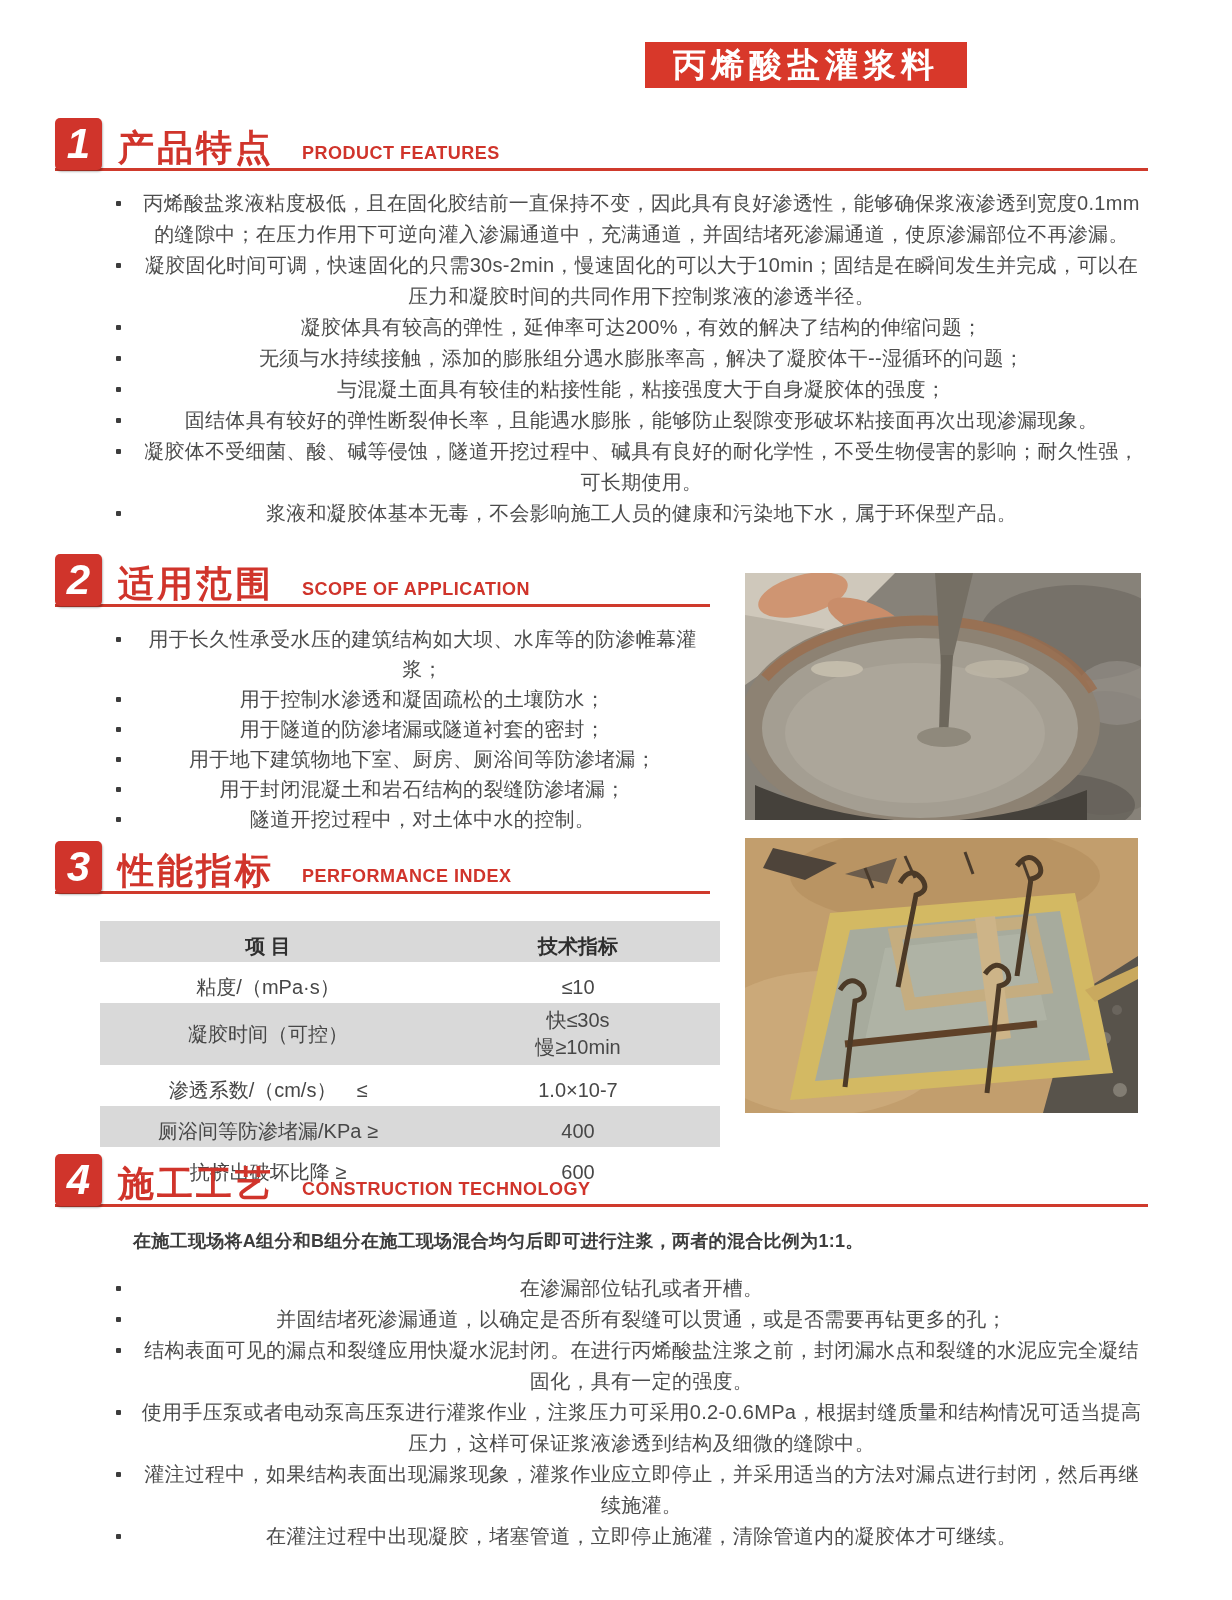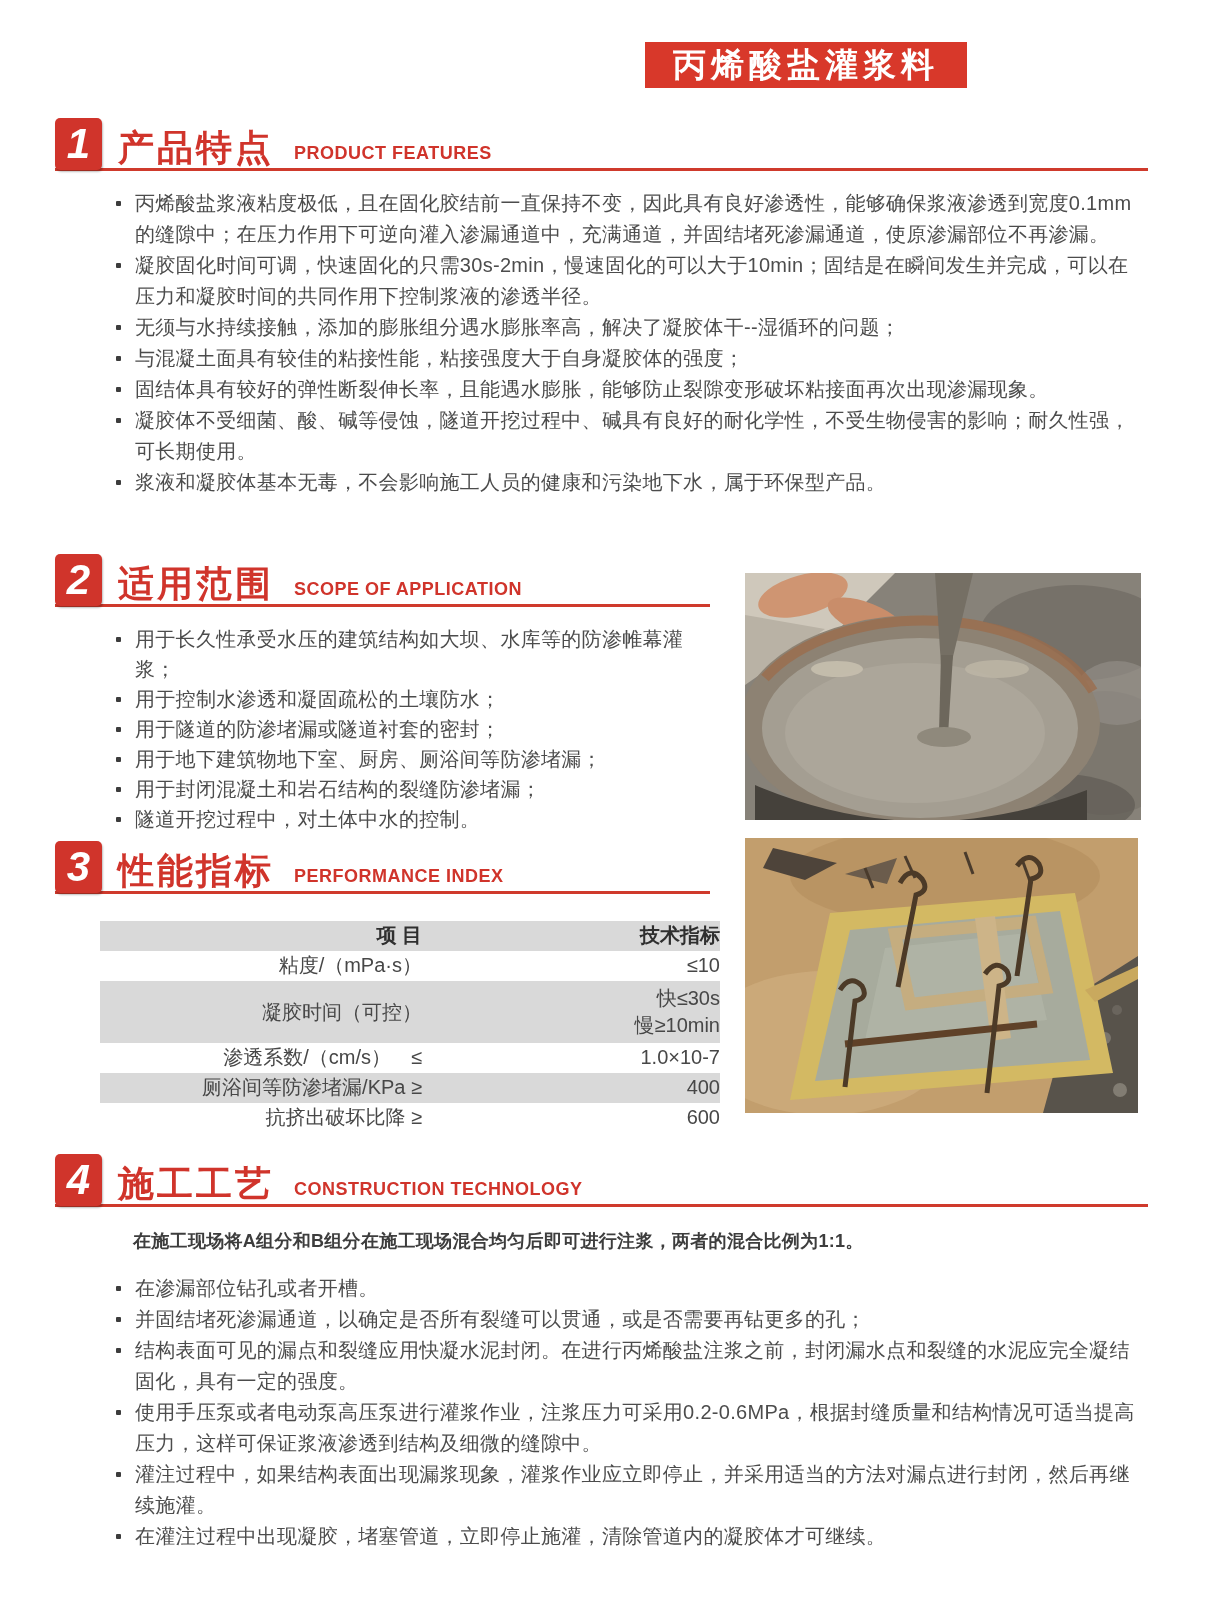--- a/index.html
+++ b/index.html
@@ -13,32 +13,32 @@
 
   
   .sec{position:absolute;left:55px;}
   .sec-header{display:flex;align-items:flex-end;border-bottom:3px solid #cf3a2c;padding-bottom:1px;}
   .sec-num{flex:0 0 auto;width:47px;height:52px;background:#d0342b;border-radius:5px;
            color:#ffffff;font-size:42px;font-style:italic;font-weight:700;
            display:flex;align-items:center;justify-content:center;margin-bottom:-3px;
            box-shadow:1px 2px 2px rgba(0,0,0,.25);}
   .sec-title{color:#d0342b;font-size:36px;font-weight:700;letter-spacing:3px;line-height:1;
              margin:0 16px 1px 16px;white-space:nowrap;}
-  .sec-sub{color:#d0342b;font-size:18px;font-weight:700;letter-spacing:.5px;margin:0 0 3px 4px;white-space:nowrap;}
+  .sec-sub{color:#d0342b;font-size:18px;font-weight:700;letter-spacing:.5px;margin:0 0 3px 12px;white-space:nowrap;}
 
-  .bullets{list-style:none;margin:17px 0 0 57px;padding:0;}
+  .bullets{list-style:none;margin:17px 0 0 57px;padding:0;text-align:center;}
   .bullets li{position:relative;padding-left:23px;font-size:20px;line-height:31px;color:#4c4c4c;
               letter-spacing:.3px;}
   .bullets li::before{content:"";position:absolute;left:4px;top:13px;width:5px;height:5px;
               background:#3c3c3c;border-radius:1px;}
   .bullets.loose li{line-height:30px;}
 
   
   .perf-table{width:620px;margin:27px 0 0 45px;border-collapse:collapse;font-size:20px;color:#474747;}
-  .perf-table th,.perf-table td{text-align:right;font-weight:400;padding:1px 0 2px 14px;vertical-align:middle;}
+  .perf-table th,.perf-table td{text-align:center;font-weight:400;padding:12px 0 2px 14px;vertical-align:middle;}
   .perf-table th{font-weight:700;color:#2f2f2f;height:27px;}
   .perf-table .gray{background:#d9d9d9;}
   .perf-table .c1{width:308px;}
   .perf-table .tall td{padding-top:4px;padding-bottom:4px;}
 
   
   .intro{margin:19px 0 0 78px;font-size:18px;font-weight:700;color:#3d3d3d;letter-spacing:.3px;line-height:30px;}
 
   
   .photo{position:absolute;display:block;}
@@ -52,20 +52,21 @@
 
   <section class="sec" id="sec1" style="top:118px;width:1093px;">
     <div class="sec-header">
       <div class="sec-num">1</div>
       <h2 class="sec-title">产品特点</h2>
       <div class="sec-sub">PRODUCT FEATURES</div>
     </div>
     <ul class="bullets">
       <li>丙烯酸盐浆液粘度极低，且在固化胶结前一直保持不变，因此具有良好渗透性，能够确保浆液渗透到宽度0.1mm的缝隙中；在压力作用下可逆向灌入渗漏通道中，充满通道，并固结堵死渗漏通道，使原渗漏部位不再渗漏。</li>
       <li>凝胶固化时间可调，快速固化的只需30s-2min，慢速固化的可以大于10min；固结是在瞬间发生并完成，可以在压力和凝胶时间的共同作用下控制浆液的渗透半径。</li>
+      <li>凝胶体具有较高的弹性，延伸率可达200%，有效的解决了结构的伸缩问题；</li>
       <li>无须与水持续接触，添加的膨胀组分遇水膨胀率高，解决了凝胶体干--湿循环的问题；</li>
       <li>与混凝土面具有较佳的粘接性能，粘接强度大于自身凝胶体的强度；</li>
       <li>固结体具有较好的弹性断裂伸长率，且能遇水膨胀，能够防止裂隙变形破坏粘接面再次出现渗漏现象。</li>
       <li>凝胶体不受细菌、酸、碱等侵蚀，隧道开挖过程中、碱具有良好的耐化学性，不受生物侵害的影响；耐久性强，可长期使用。</li>
       <li>浆液和凝胶体基本无毒，不会影响施工人员的健康和污染地下水，属于环保型产品。</li>
     </ul>
   </section>
 
   <section class="sec" id="sec2" style="top:554px;width:655px;">
     <div class="sec-header">

